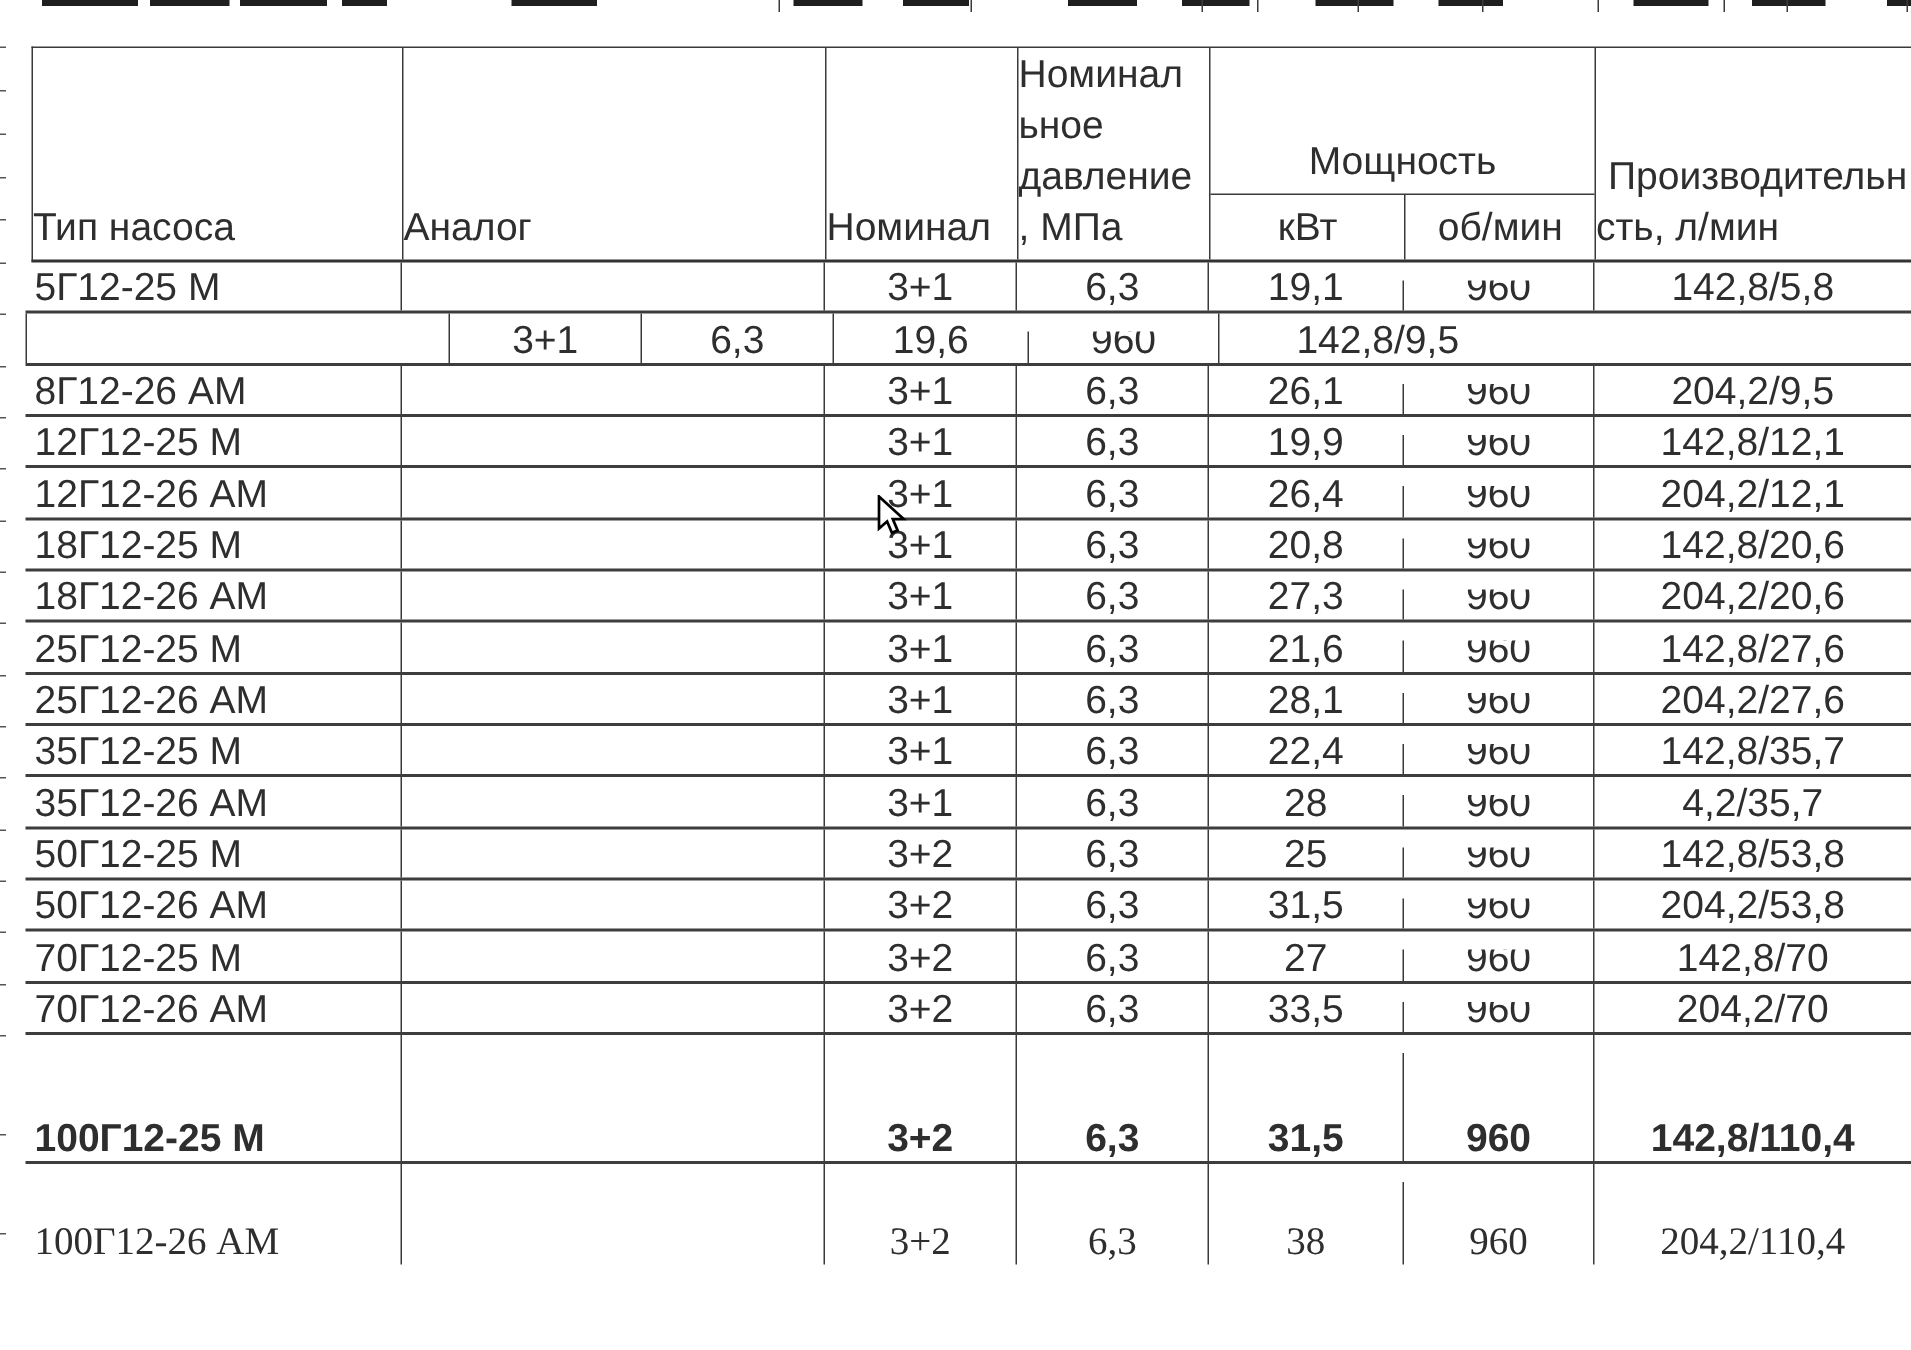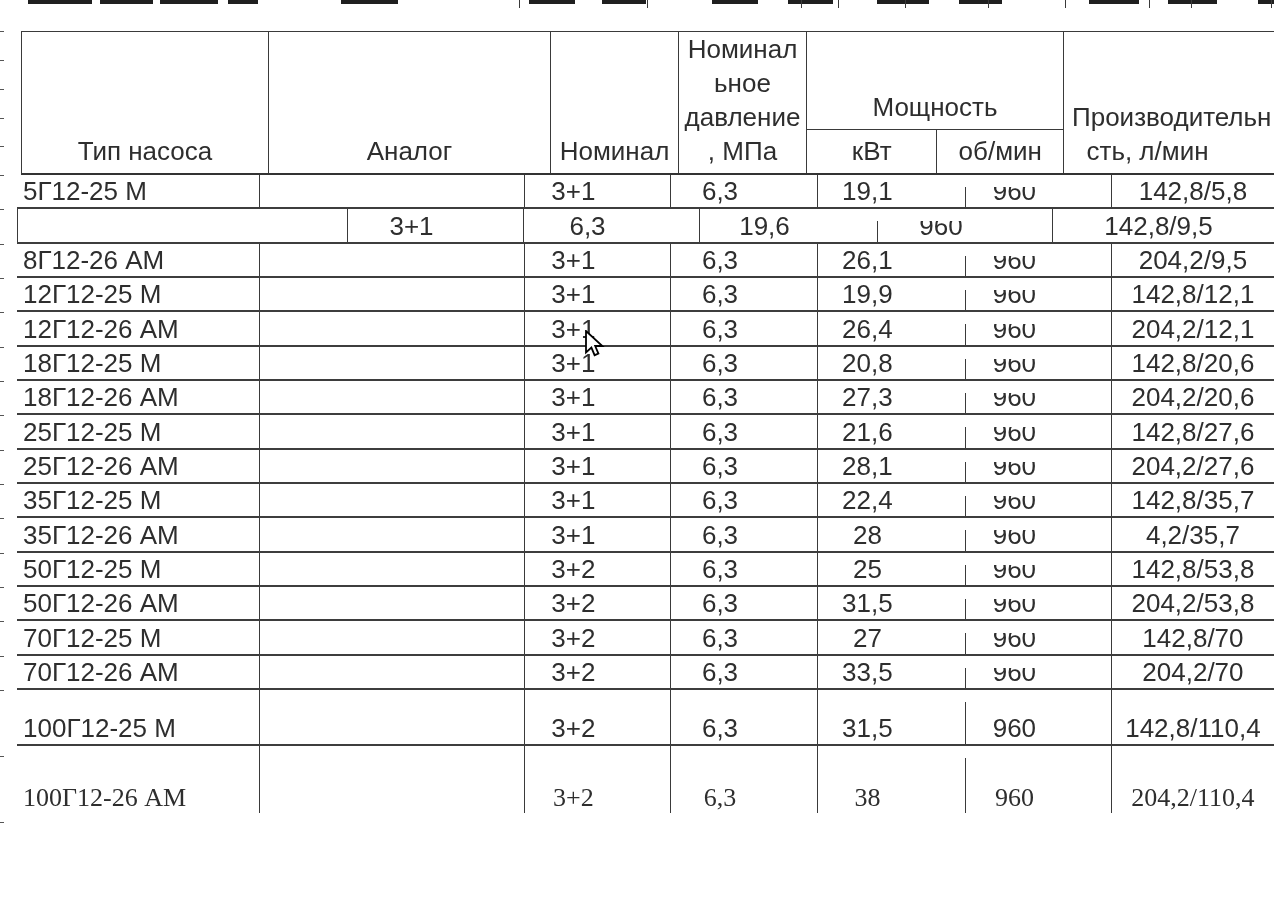--- a/index.html
+++ b/index.html
@@ -8,21 +8,21 @@
     font-family:"Liberation Sans","DejaVu Sans",sans-serif;color:#2e2e2e;
   }
   
   .thead{
     position:absolute;left:21px;top:31px;width:1253px;height:144px;
     display:flex;box-sizing:border-box;font-size:26px;
     border-top:1px solid #3a3a3a;border-left:1px solid #3a3a3a;border-bottom:2px solid #333;
   }
   .hcell{
     box-sizing:border-box;display:flex;flex-direction:column;
-    justify-content:flex-end;align-items:center;padding-bottom:5px;line-height:34px;
+    justify-content:flex-end;padding-bottom:5px;line-height:34px;
   }
   .bl{border-left:1px solid #3a3a3a;}
   .w-type{width:246px;}
   .w-analog{width:282px;}
   .w-gabarit{width:128px;}
   .w-pressure{width:128px;}
   .w-power{width:257px;}
   .w-prod{width:168px;}
   .hline{display:block;line-height:34px;white-space:nowrap;}
   .hgroup{box-sizing:border-box;display:flex;flex-direction:column;}
@@ -33,22 +33,22 @@
   .power-sub{height:43px;display:flex;}
   .hsub{
     box-sizing:border-box;display:flex;align-items:flex-end;justify-content:center;
     padding-bottom:5px;line-height:34px;
   }
   .sub-kw{width:130px;}
   .sub-rpm{width:127px;border-left:1px solid #3a3a3a;}
   .prod-l1{align-self:flex-start;padding-left:8px;}
   
   .tbody{position:absolute;left:17px;top:175px;width:1257px;font-size:26px;}
-  .trow{display:flex;height:34.33px;box-sizing:border-box;border-bottom:2px solid #3d3d3d;gap:48px;}
-  .trow:nth-child(16){height:56px;}
+  .trow{display:flex;height:34.33px;box-sizing:border-box;border-bottom:2px solid #3d3d3d;}
+  .trow:nth-child(16){height:86px;font-weight:bold;}
   .trow:nth-child(17){height:67px;border-bottom:none;font-family:Liberation Serif, serif;}
   .cell{
     box-sizing:border-box;display:flex;align-items:flex-end;justify-content:center;
     padding-bottom:1px;line-height:29px;white-space:nowrap;overflow:hidden;
   }
   .b-type{width:250px;justify-content:flex-start;padding-left:6px;}
   .b-analog{width:282px;}
   .b-gabarit{width:128px;}
   .b-pressure{width:128px;}
   .b-kw{width:130px;}

